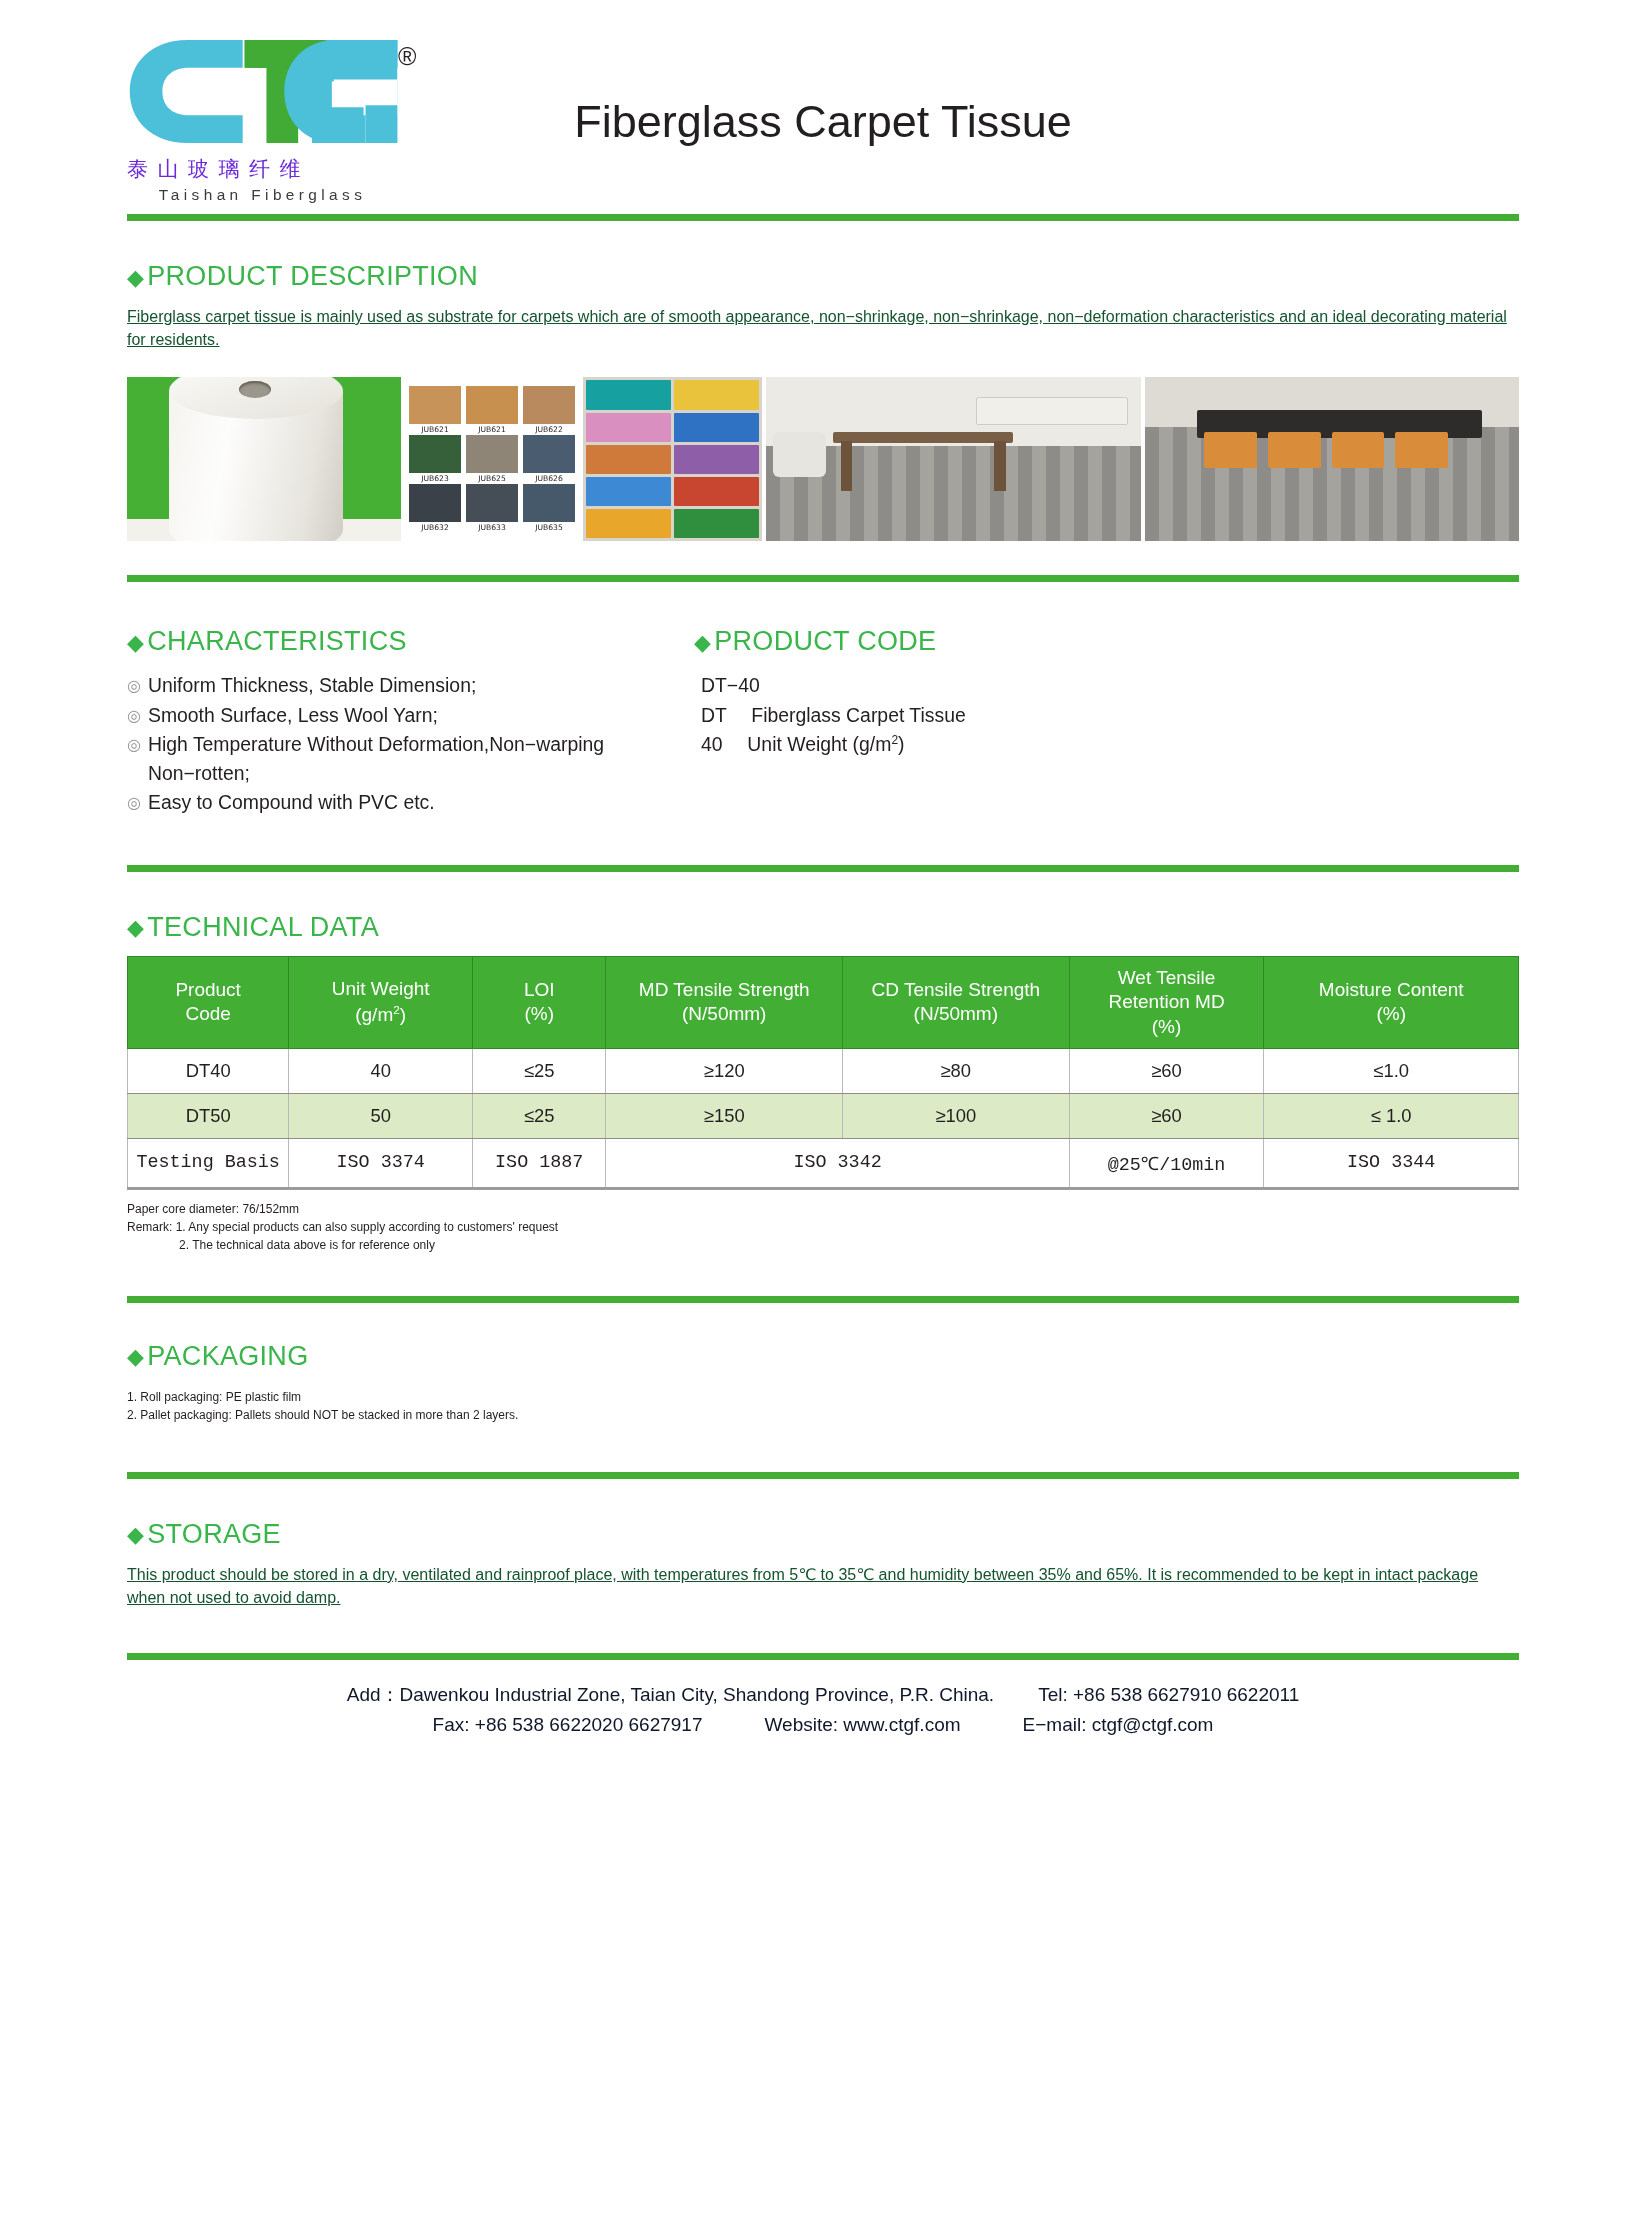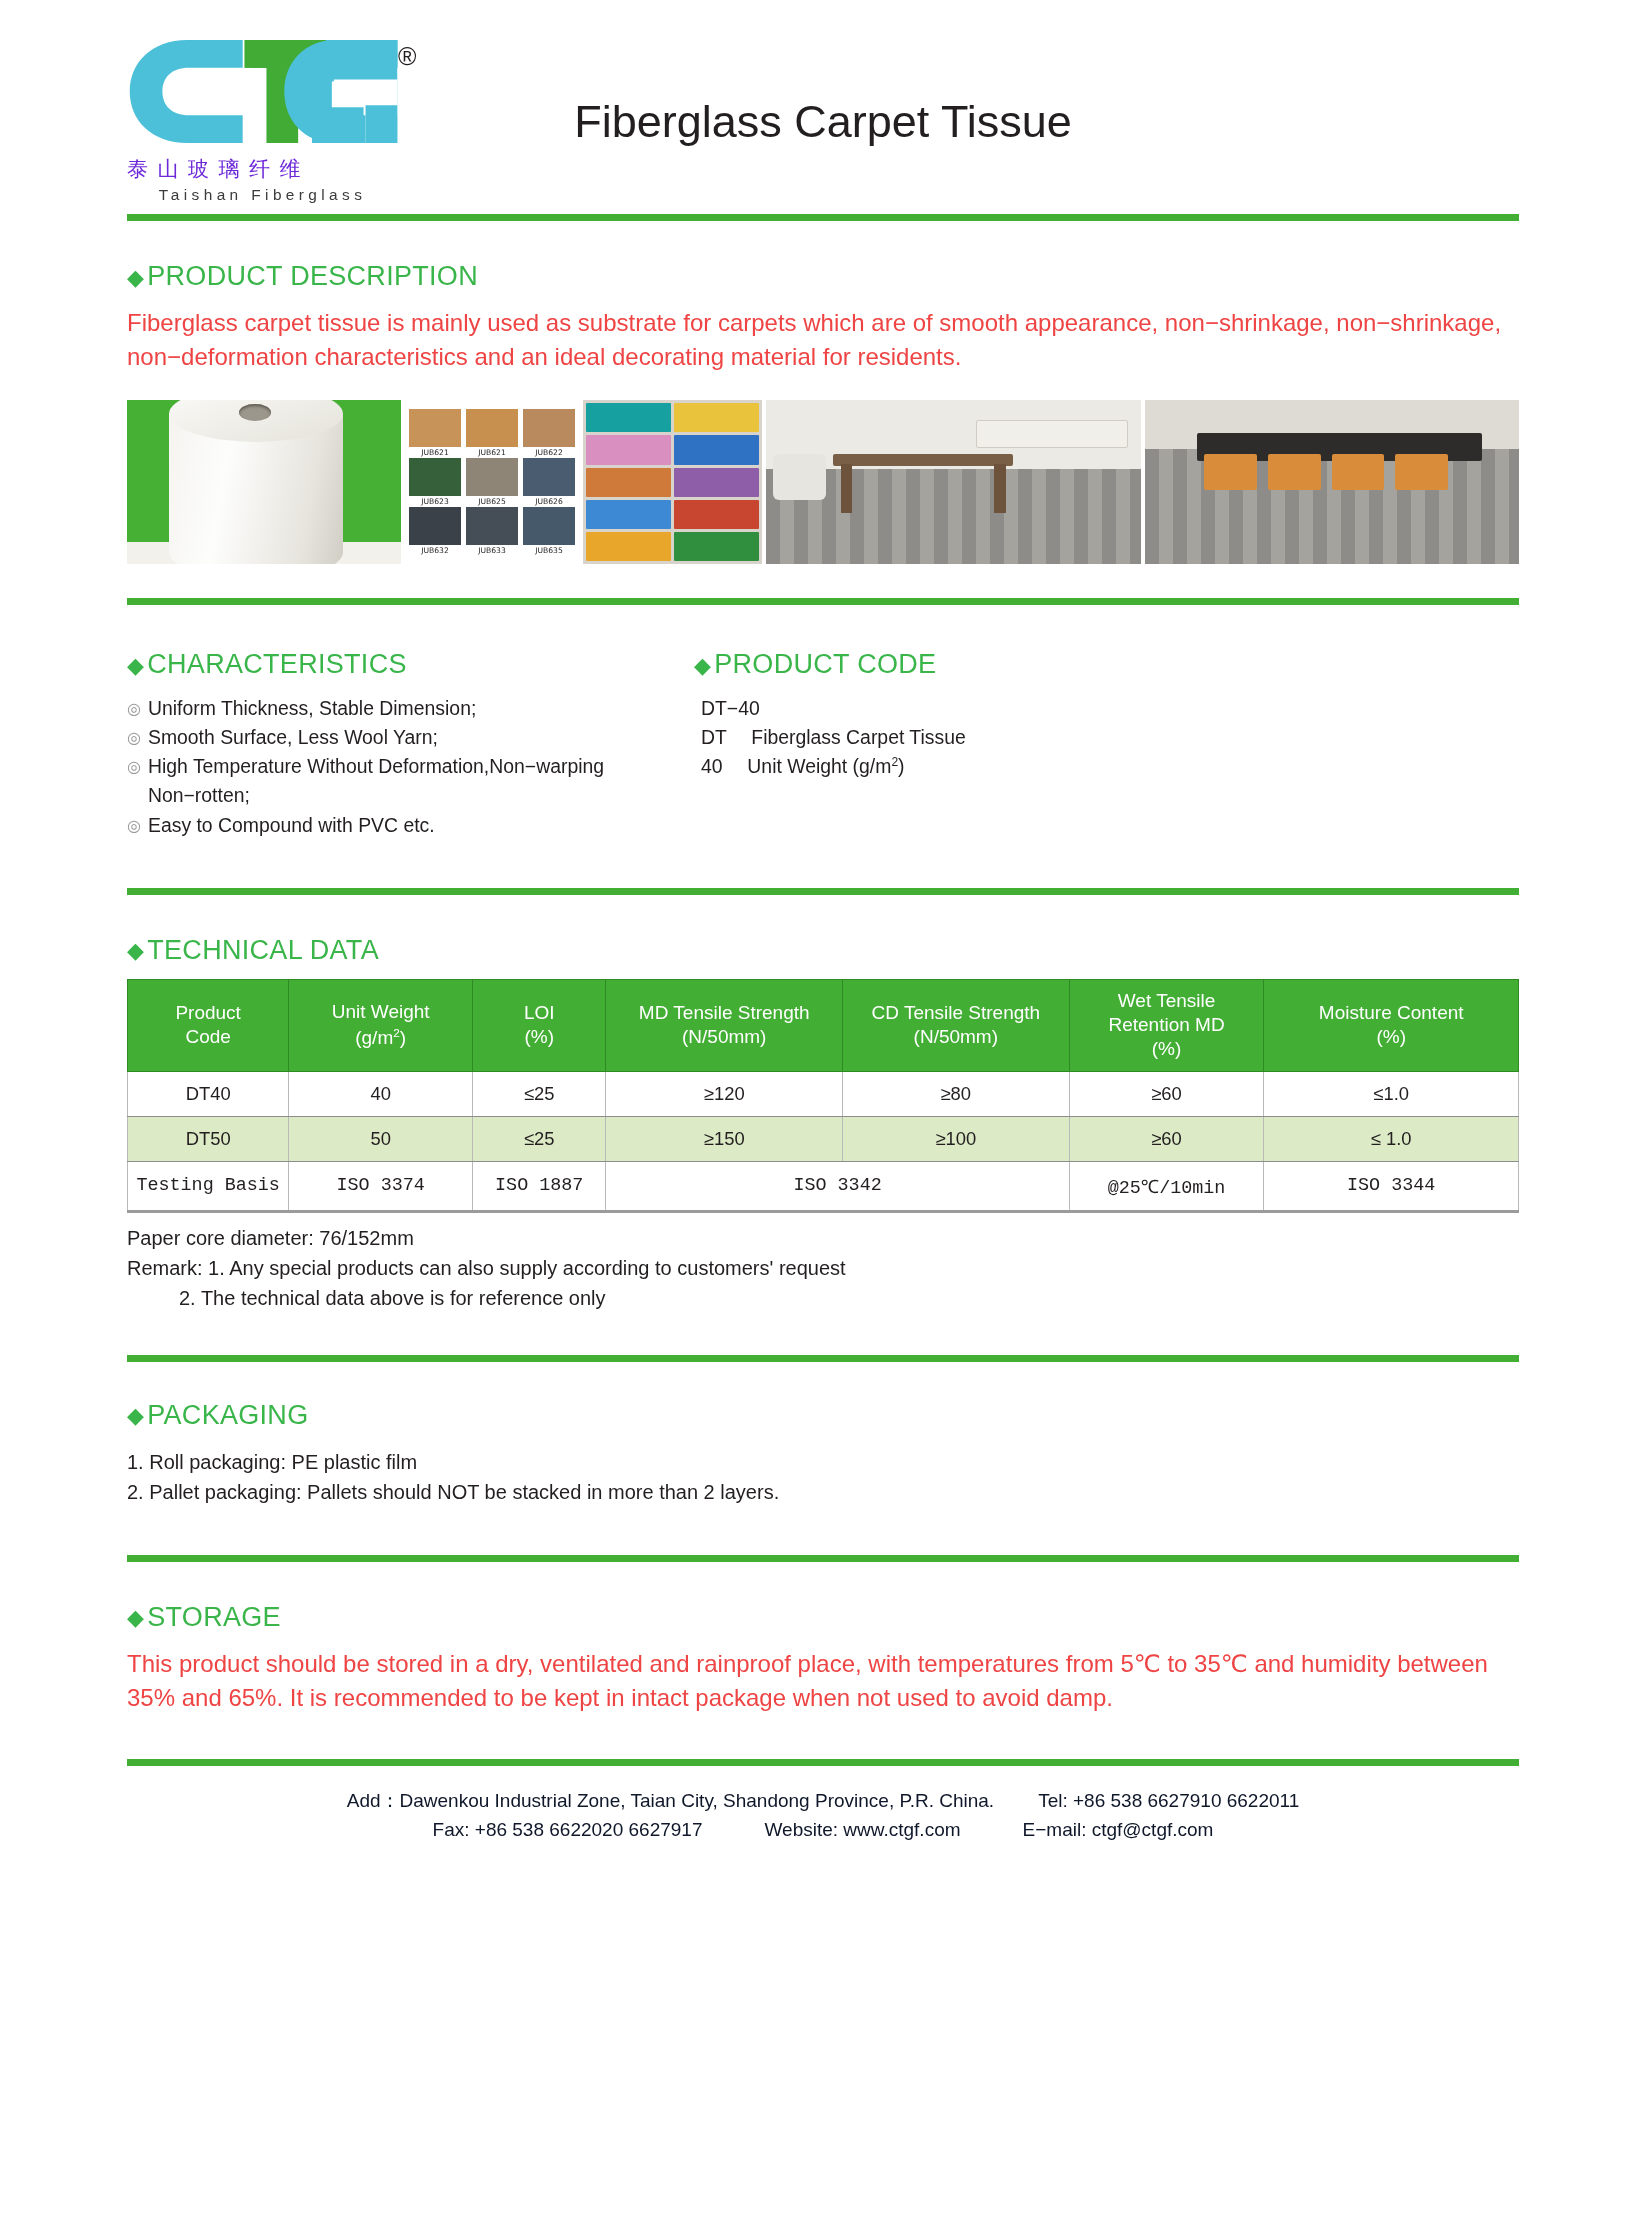--- a/index.html
+++ b/index.html
@@ -21,21 +21,21 @@
            width:271px;font-family:"DejaVu Sans",sans-serif;}
   .logo-en{margin-top:3px;font-size:15.4px;letter-spacing:4.4px;color:#3b3b3b;text-align:center;width:271px;}
   .doc-title{position:absolute;left:0;right:0;top:96px;text-align:center;font-size:45px;color:#231f20;}
 
   
   .rule{height:7px;background:#43ae34;width:100%;}
 
   
   .sec-h{color:#39b54a;font-size:27px;letter-spacing:0.3px;display:flex;align-items:center;}
   .sec-h .dia{font-size:22px;margin-right:3px;line-height:1;position:relative;top:1px;}
-  .body-txt{font-size:24px;line-height:1.42;color:#ef4444;}
+  .body-txt{font-size:16px;line-height:1.42;color:#14532d;text-decoration:underline;}
 
   
   .imgstrip{display:flex;height:164px;width:100%;gap:4px;}
   .pane{position:relative;overflow:hidden;}
   .pane.roll{width:274px;background:#46b035;}
   .roll-body{position:absolute;left:42px;top:-10px;width:174px;height:189px;border-radius:50%/14%;
              background:linear-gradient(100deg,#f4f3ef 0%,#fdfdfc 34%,#e6e4dd 78%,#cfccc4 100%);}
   .roll-top{position:absolute;left:42px;top:-14px;width:174px;height:56px;border-radius:50%;
             background:linear-gradient(160deg,#fbfbf8,#e4e2da);}
   .roll-hole{position:absolute;left:112px;top:4px;width:32px;height:17px;border-radius:50%;
@@ -74,21 +74,21 @@
 
   
   table.td{border-collapse:collapse;width:100%;table-layout:fixed;font-size:18.4px;}
   table.td th{background:#43ae34;color:#ffffff;font-weight:normal;font-size:19px;line-height:1.28;
               padding:9px 2px;border:1px solid #2f8a24;}
   table.td td{border-left:1px solid #b9b9b9;border-right:1px solid #b9b9b9;
               border-top:1px solid #8d8d8d;border-bottom:1px solid #8d8d8d;
               text-align:center;padding:11px 2px;color:#231f20;}
   table.td tr.alt td{background:#ddeac6;}
   table.td tr.basis td{border-bottom:3px solid #9b9b9b;font-family:Liberation Mono, monospace;}
-  .note{font-size:20px;line-height:1.5;color:#231f20;}
+  .note{font-size:12px;line-height:1.5;color:#231f20;}
   .note .ind{padding-left:52px;}
 
   
   .footer{font-size:19px;line-height:1.55;text-align:center;color:#0f172a;text-decoration:underline;}
   .f1 span{display:inline-block;}
   .gap-l{margin-left:44px;}
   .gap-xl{margin-left:62px;}
   sup{font-size:.62em;vertical-align:super;}
 </style>
 </head>

